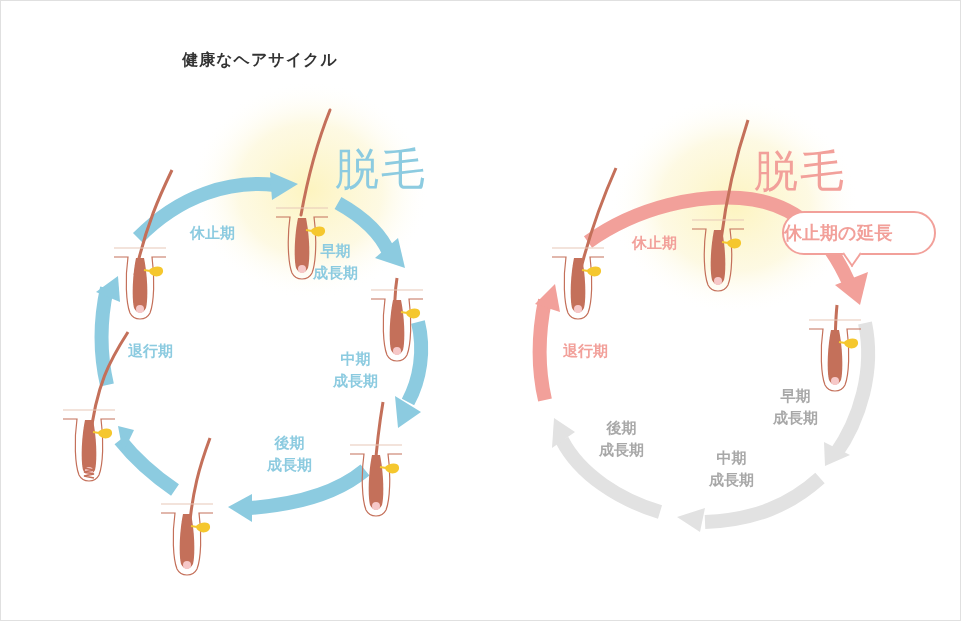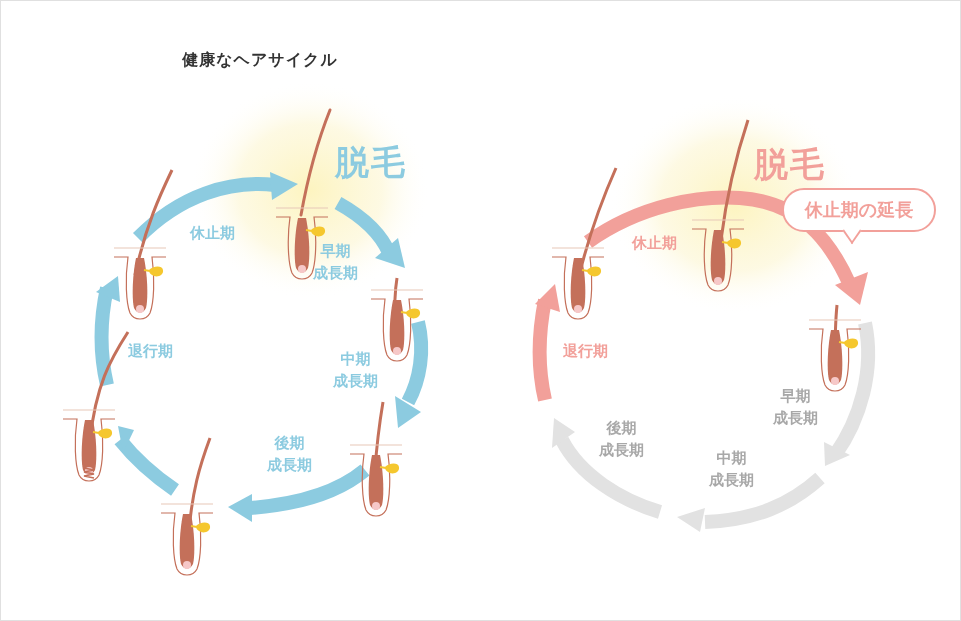--- a/index.html
+++ b/index.html
@@ -10,26 +10,26 @@
   .panel { position:absolute; top:0; width:480px; height:621px; }
   .panel.left { left:0;margin-left:20px; }
   .panel.right { left:480px; }
   .title { position:absolute; top:50px; width:100%; text-align:center;
            font-size:16px; font-weight:bold; color:#333; letter-spacing:1px; }
   svg.diagram { position:absolute; left:0; top:0; width:480px; height:621px; }
   .lbl { position:absolute; font-weight:bold; font-size:15px; line-height:22px; text-align:center; }
   .lbl.blue { color:#8ccbe0; }
   .lbl.pink { color:#f2a09a; }
   .lbl.gray { color:#a8a8a8; }
-  .big { position:absolute; font-weight:bold; font-size:34px; letter-spacing:2px; }
+  .big { position:absolute; font-weight:normal; font-size:44px; letter-spacing:2px; }
   .big.blue { color:#8ccbe0; }
   .big.pink { color:#f2a09a; }
-  .bubble { position:absolute; left:302px; top:188px; width:154px; height:44px;
+  .bubble { position:absolute; left:302px; top:211px; width:154px; height:44px;
             border:2px solid #f2a09a; border-radius:22px; background:#fff;
-            box-sizing:border-box; text-align:center; line-height:40px;
+            box-sizing:border-box; text-align:left; line-height:40px;
             font-size:18px; font-weight:bold; color:#f2a09a; }
   .bubble:after { content:""; position:absolute; left:60px; bottom:-9px; width:14px; height:14px;
                   background:#fff; border-right:2px solid #f2a09a; border-bottom:2px solid #f2a09a;
                   transform:rotate(45deg) skew(10deg,10deg); }
 </style>
 </head>
 <body>
 
 <div class="frame"></div>
 

